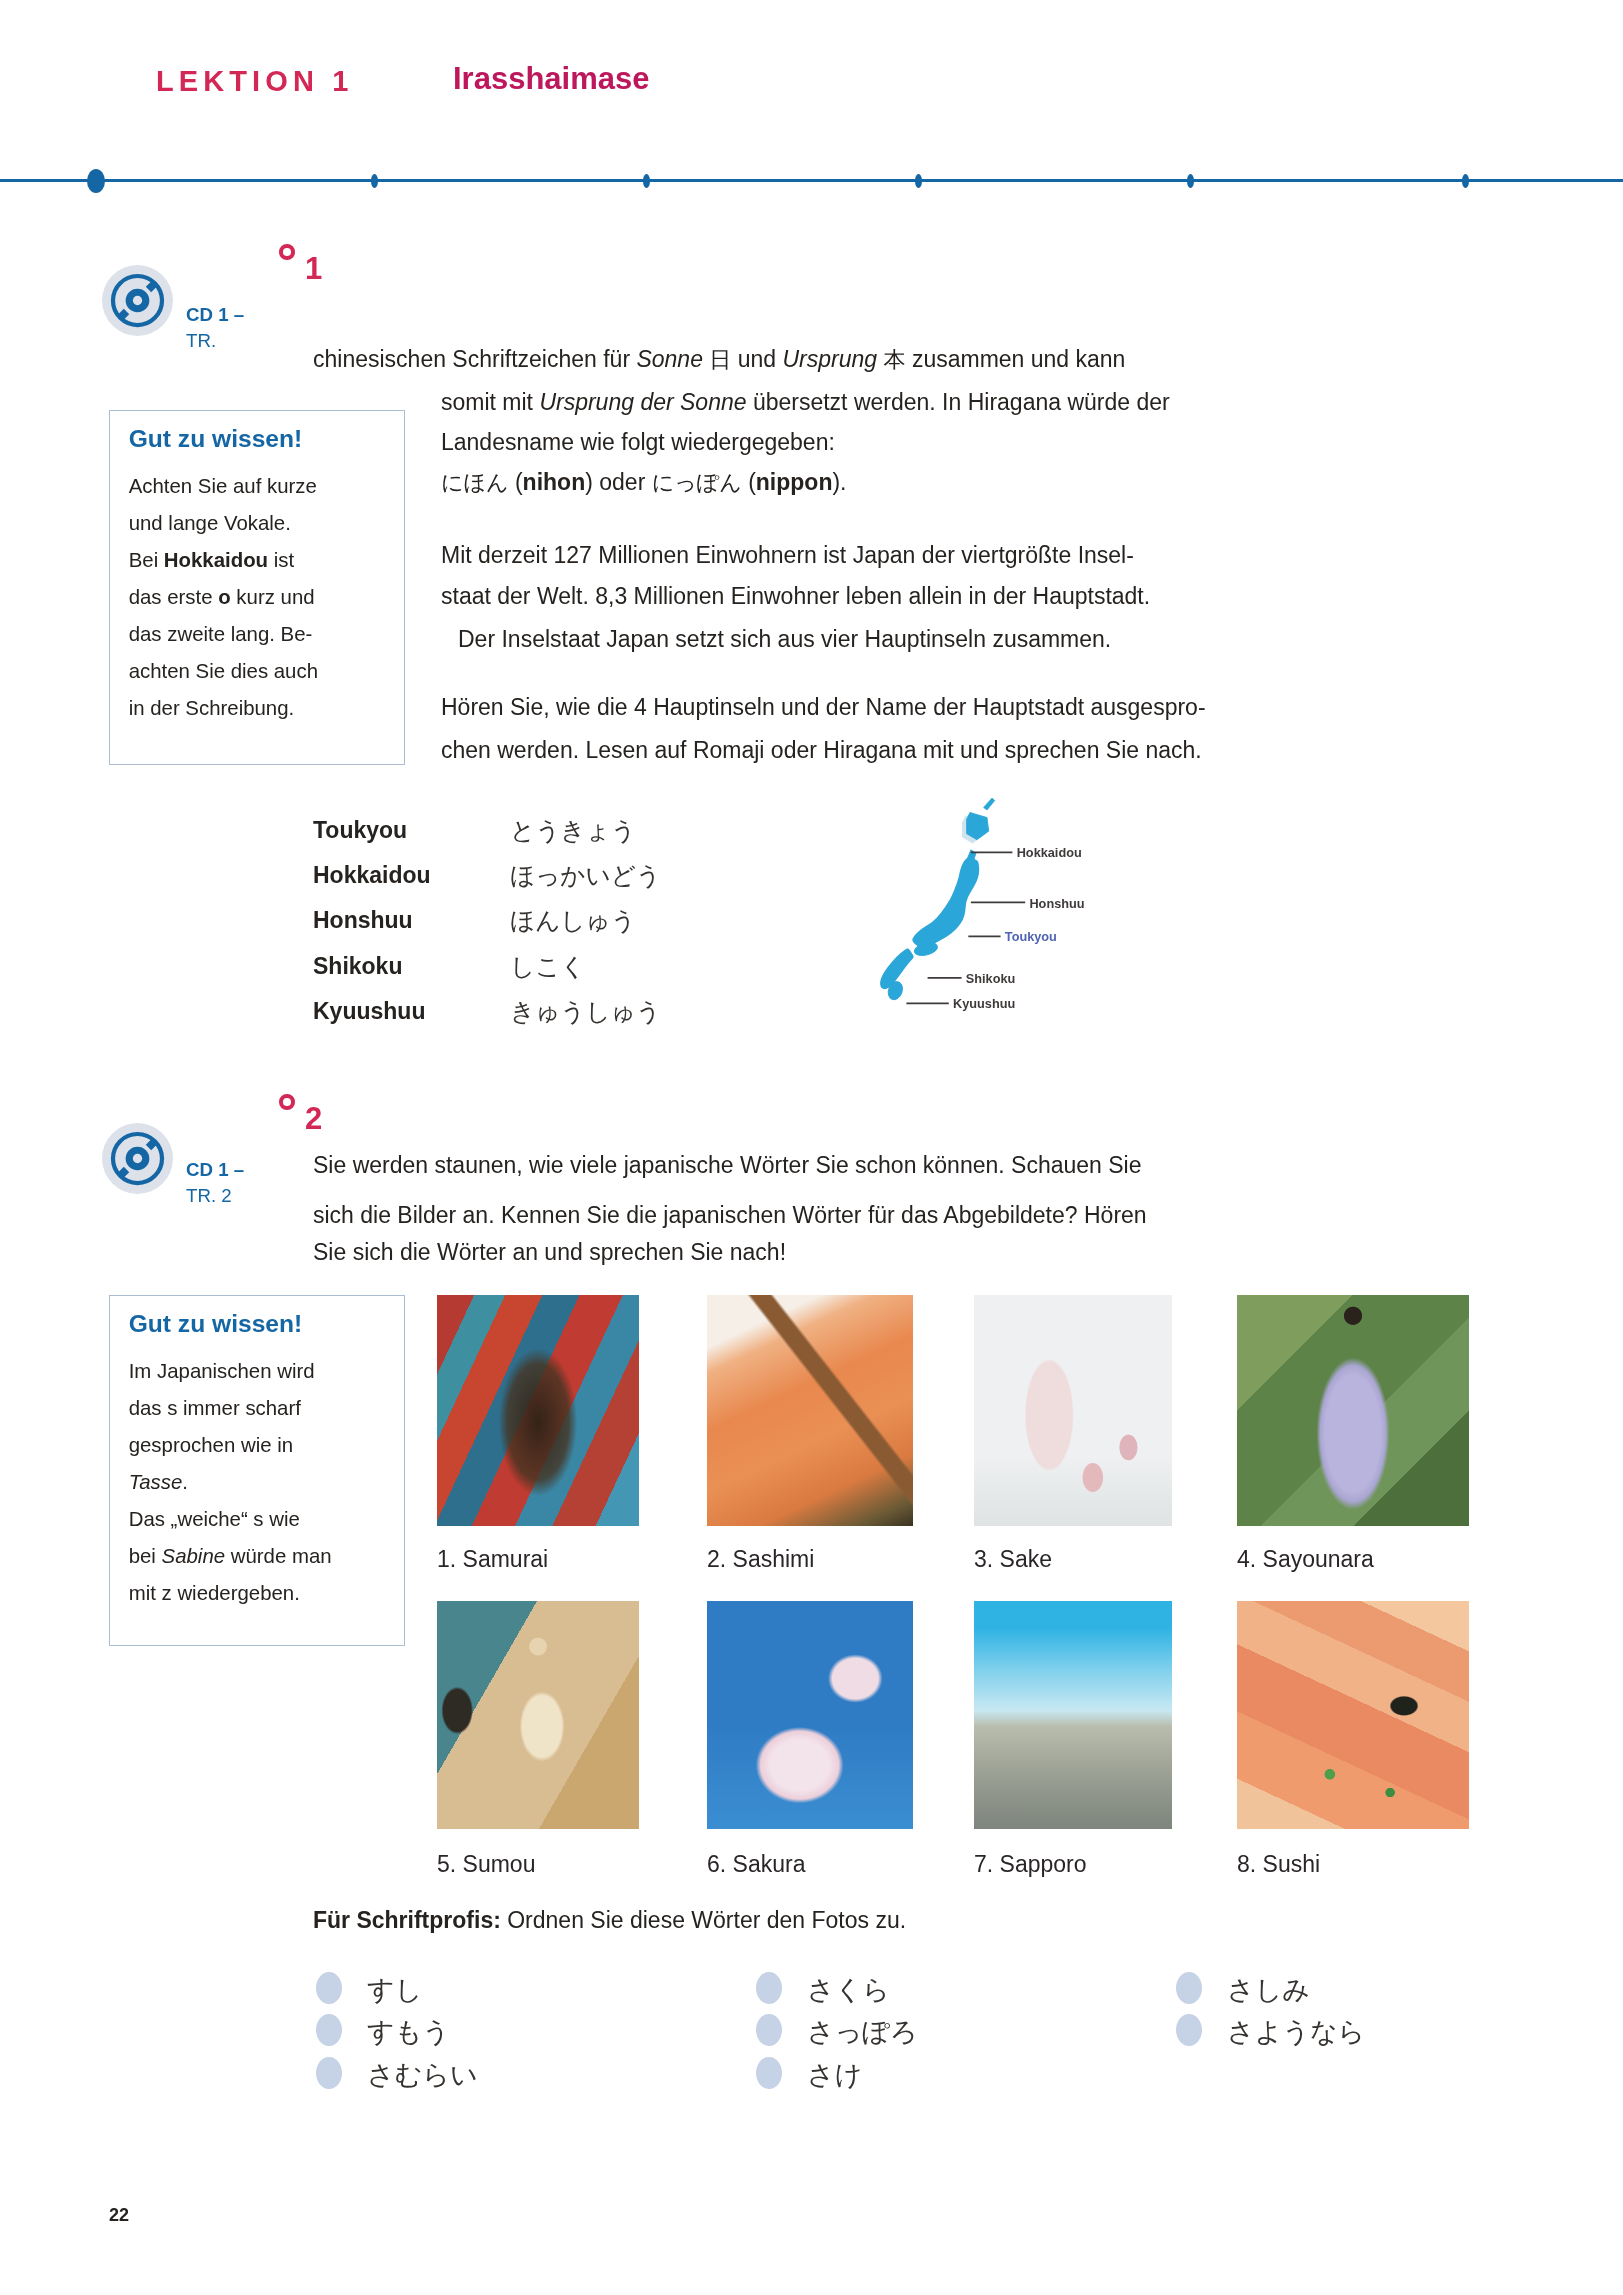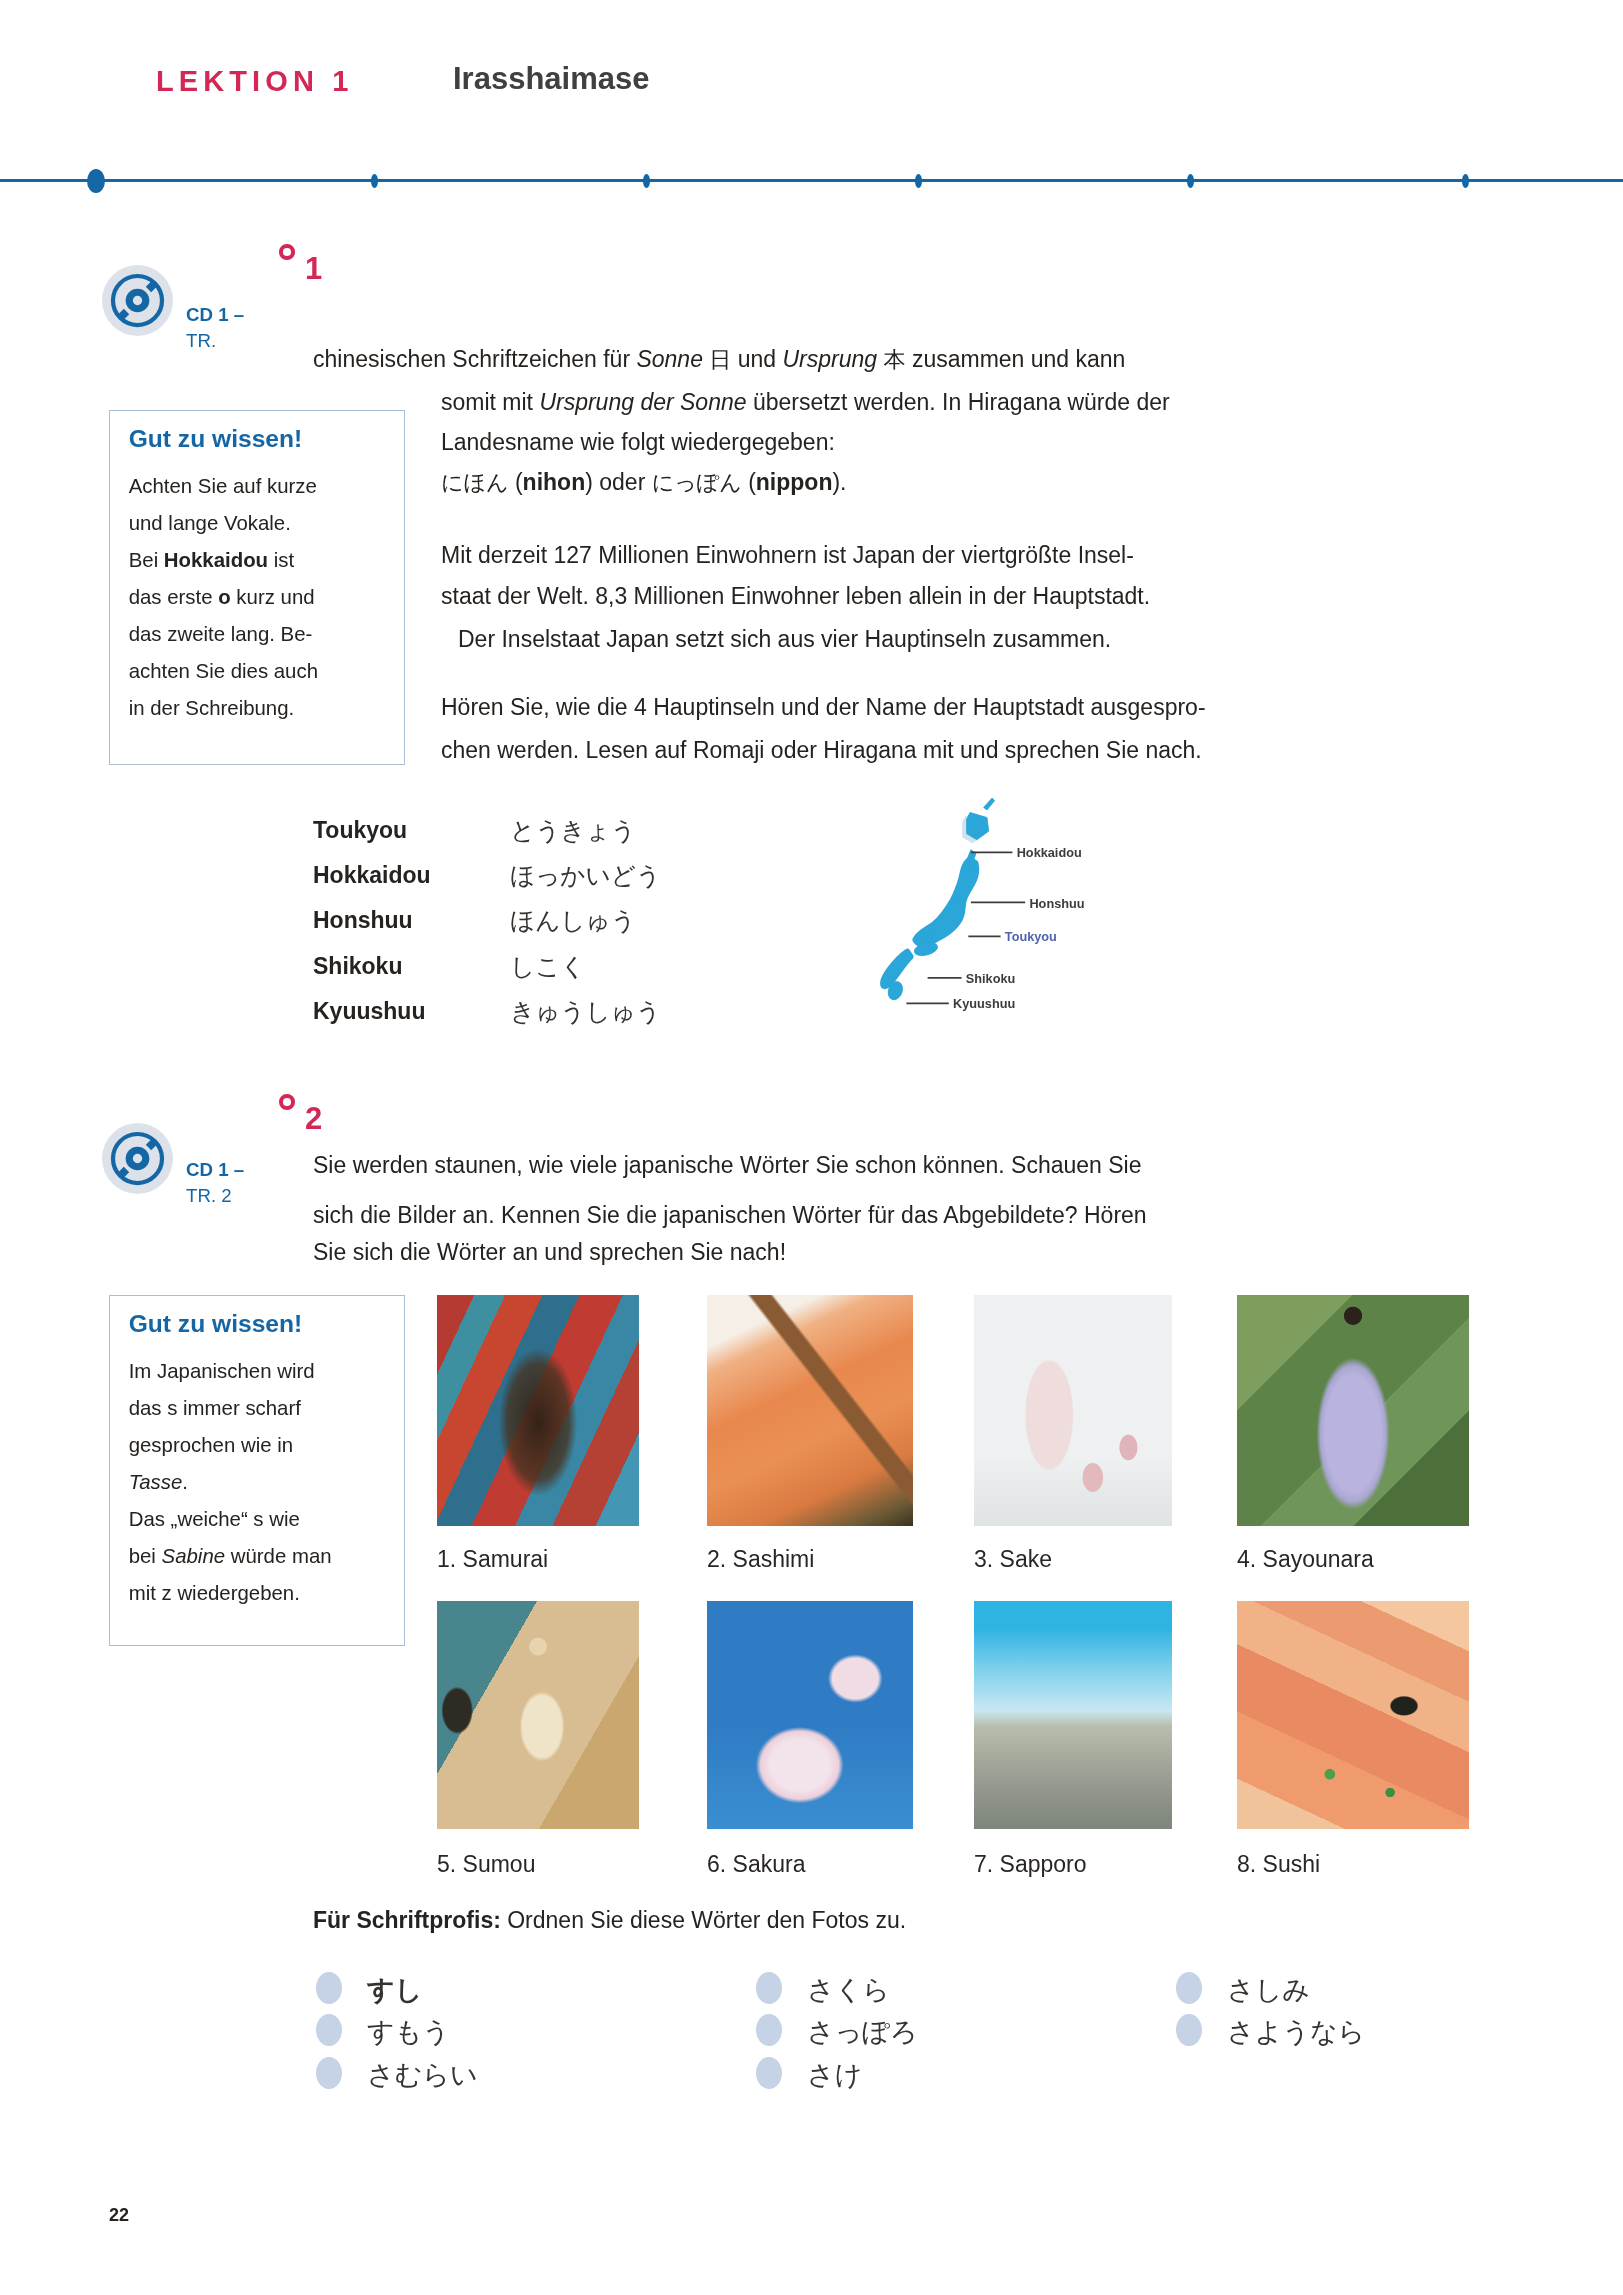--- a/index.html
+++ b/index.html
@@ -2,21 +2,21 @@
 <html style="font-size:13.6px"><head>
 <meta charset="utf-8">
 <style>
   html,body{margin:0;padding:0;background:#888;}
   .page{position:relative;width:1624px;height:2295px;background:#ffffff;
         font-family:"Liberation Sans",sans-serif;color:#26221f;overflow:hidden;}
   .abs{position:absolute;white-space:nowrap;}
 
   
   .lesson{font-size:29px;font-weight:bold;letter-spacing:5.1px;color:#d32755;margin-left:47px;}
-  .title{font-size:31px;font-weight:bold;color:#404040;}
+  .title{font-size:31px;font-weight:bold;color:#be185d;}
   .rule{position:absolute;left:0;top:179px;width:1624px;height:2.5px;background:#1566a4;}
   .dot{position:absolute;background:#1566a4;border-radius:50%;}
 
   
   .cdwrap{position:absolute;width:71px;height:71px;border-radius:50%;background:#dce1ea;}
   .cdtext{font-size:18.7px;font-weight:bold;color:#1566a4;}
   .cdtext2{font-size:18.7px;color:#1566a4;}
 
   
   .ring{position:absolute;width:7.6px;height:7.6px;border:4.2px solid #d32755;border-radius:50%;}
@@ -241,21 +241,21 @@
   <div class="cap" style="left:437px;top:1851px;">5. Sumou</div>
   <div class="cap" style="left:707px;top:1851px;">6. Sakura</div>
   <div class="cap" style="left:974px;top:1851px;">7. Sapporo</div>
   <div class="cap" style="left:1237px;top:1851px;">8. Sushi</div>
 
   <div class="schrift" style="left:313px;top:1907px;">
     <span class="b">Für Schriftprofis:</span><span> Ordnen Sie diese Wörter den Fotos zu.</span>
   </div>
 
   <div class="wbullet" style="left:316px;top:1972px;"></div>
-  <div class="wword" style="left:367px;top:1972px;font-weight:bold;">すし</div>
+  <div class="wword" style="left:367px;top:1972px;">すし</div>
   <div class="wbullet" style="left:316px;top:2014px;"></div>
   <div class="wword" style="left:367px;top:2014px;">すもう</div>
   <div class="wbullet" style="left:316px;top:2057px;"></div>
   <div class="wword" style="left:367px;top:2057px;">さむらい</div>
 
   <div class="wbullet" style="left:756px;top:1972px;"></div>
   <div class="wword" style="left:807px;top:1972px;">さくら</div>
   <div class="wbullet" style="left:756px;top:2014px;"></div>
   <div class="wword" style="left:807px;top:2014px;">さっぽろ</div>
   <div class="wbullet" style="left:756px;top:2057px;"></div>

